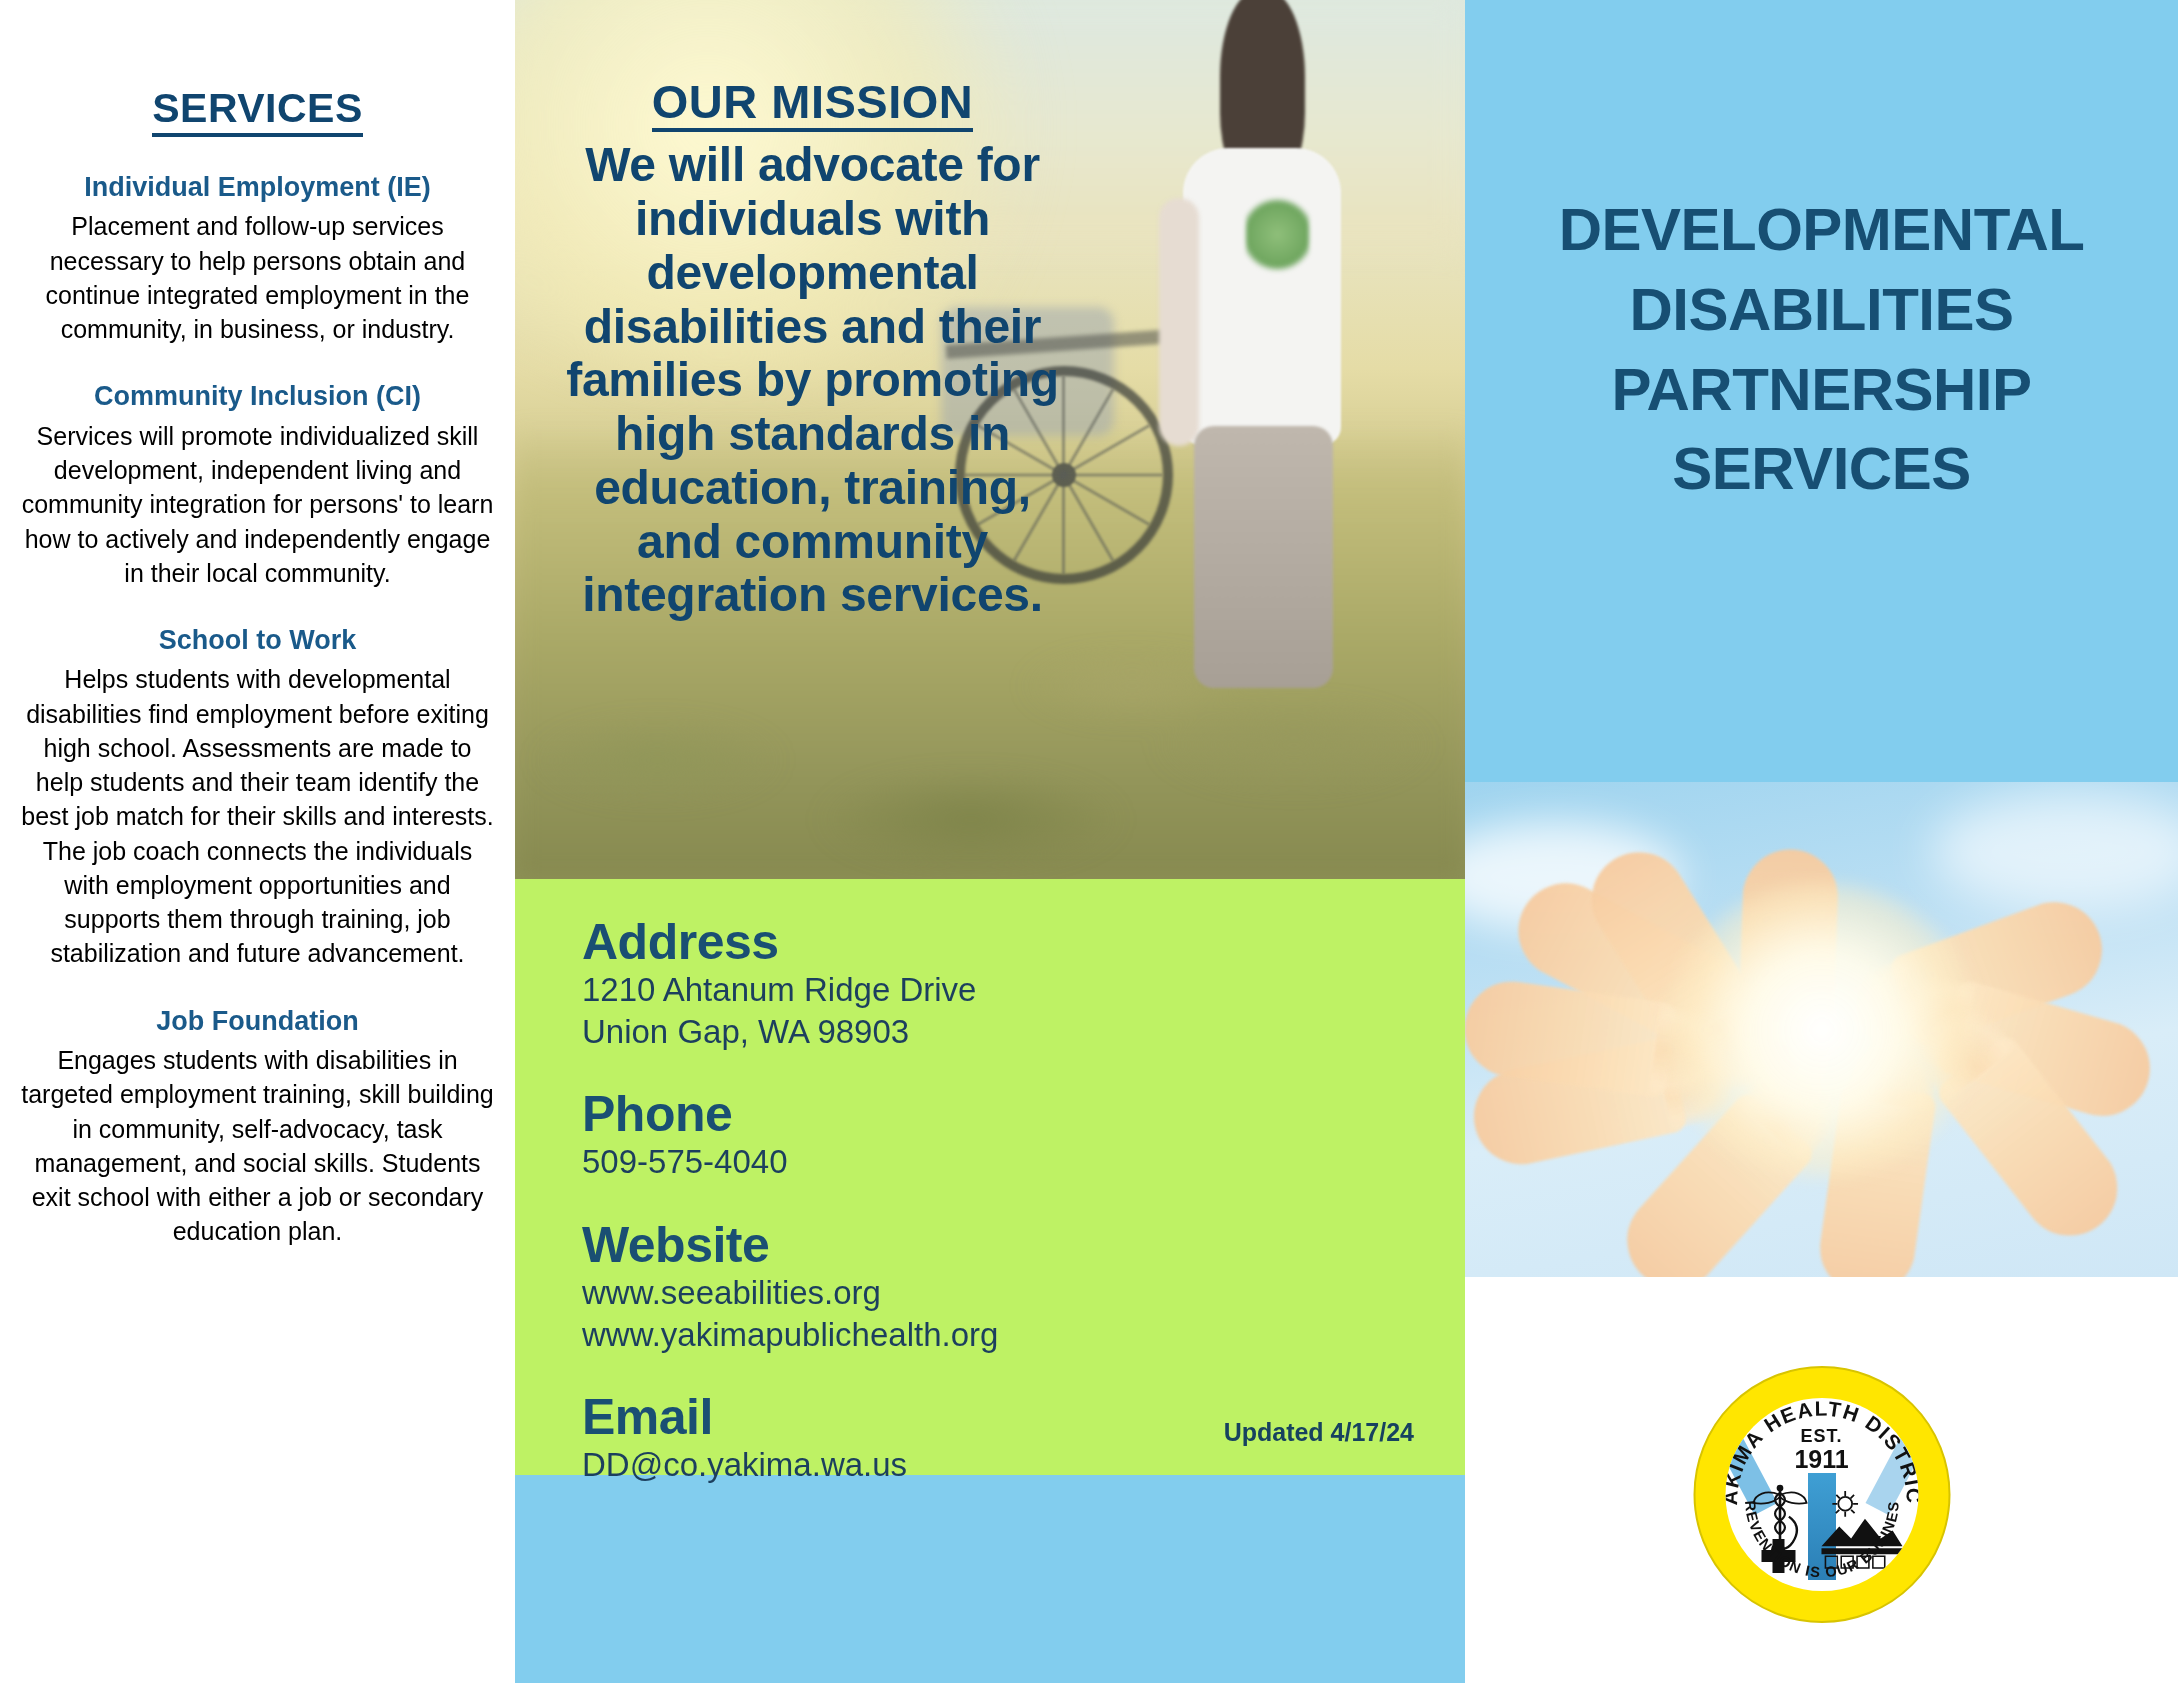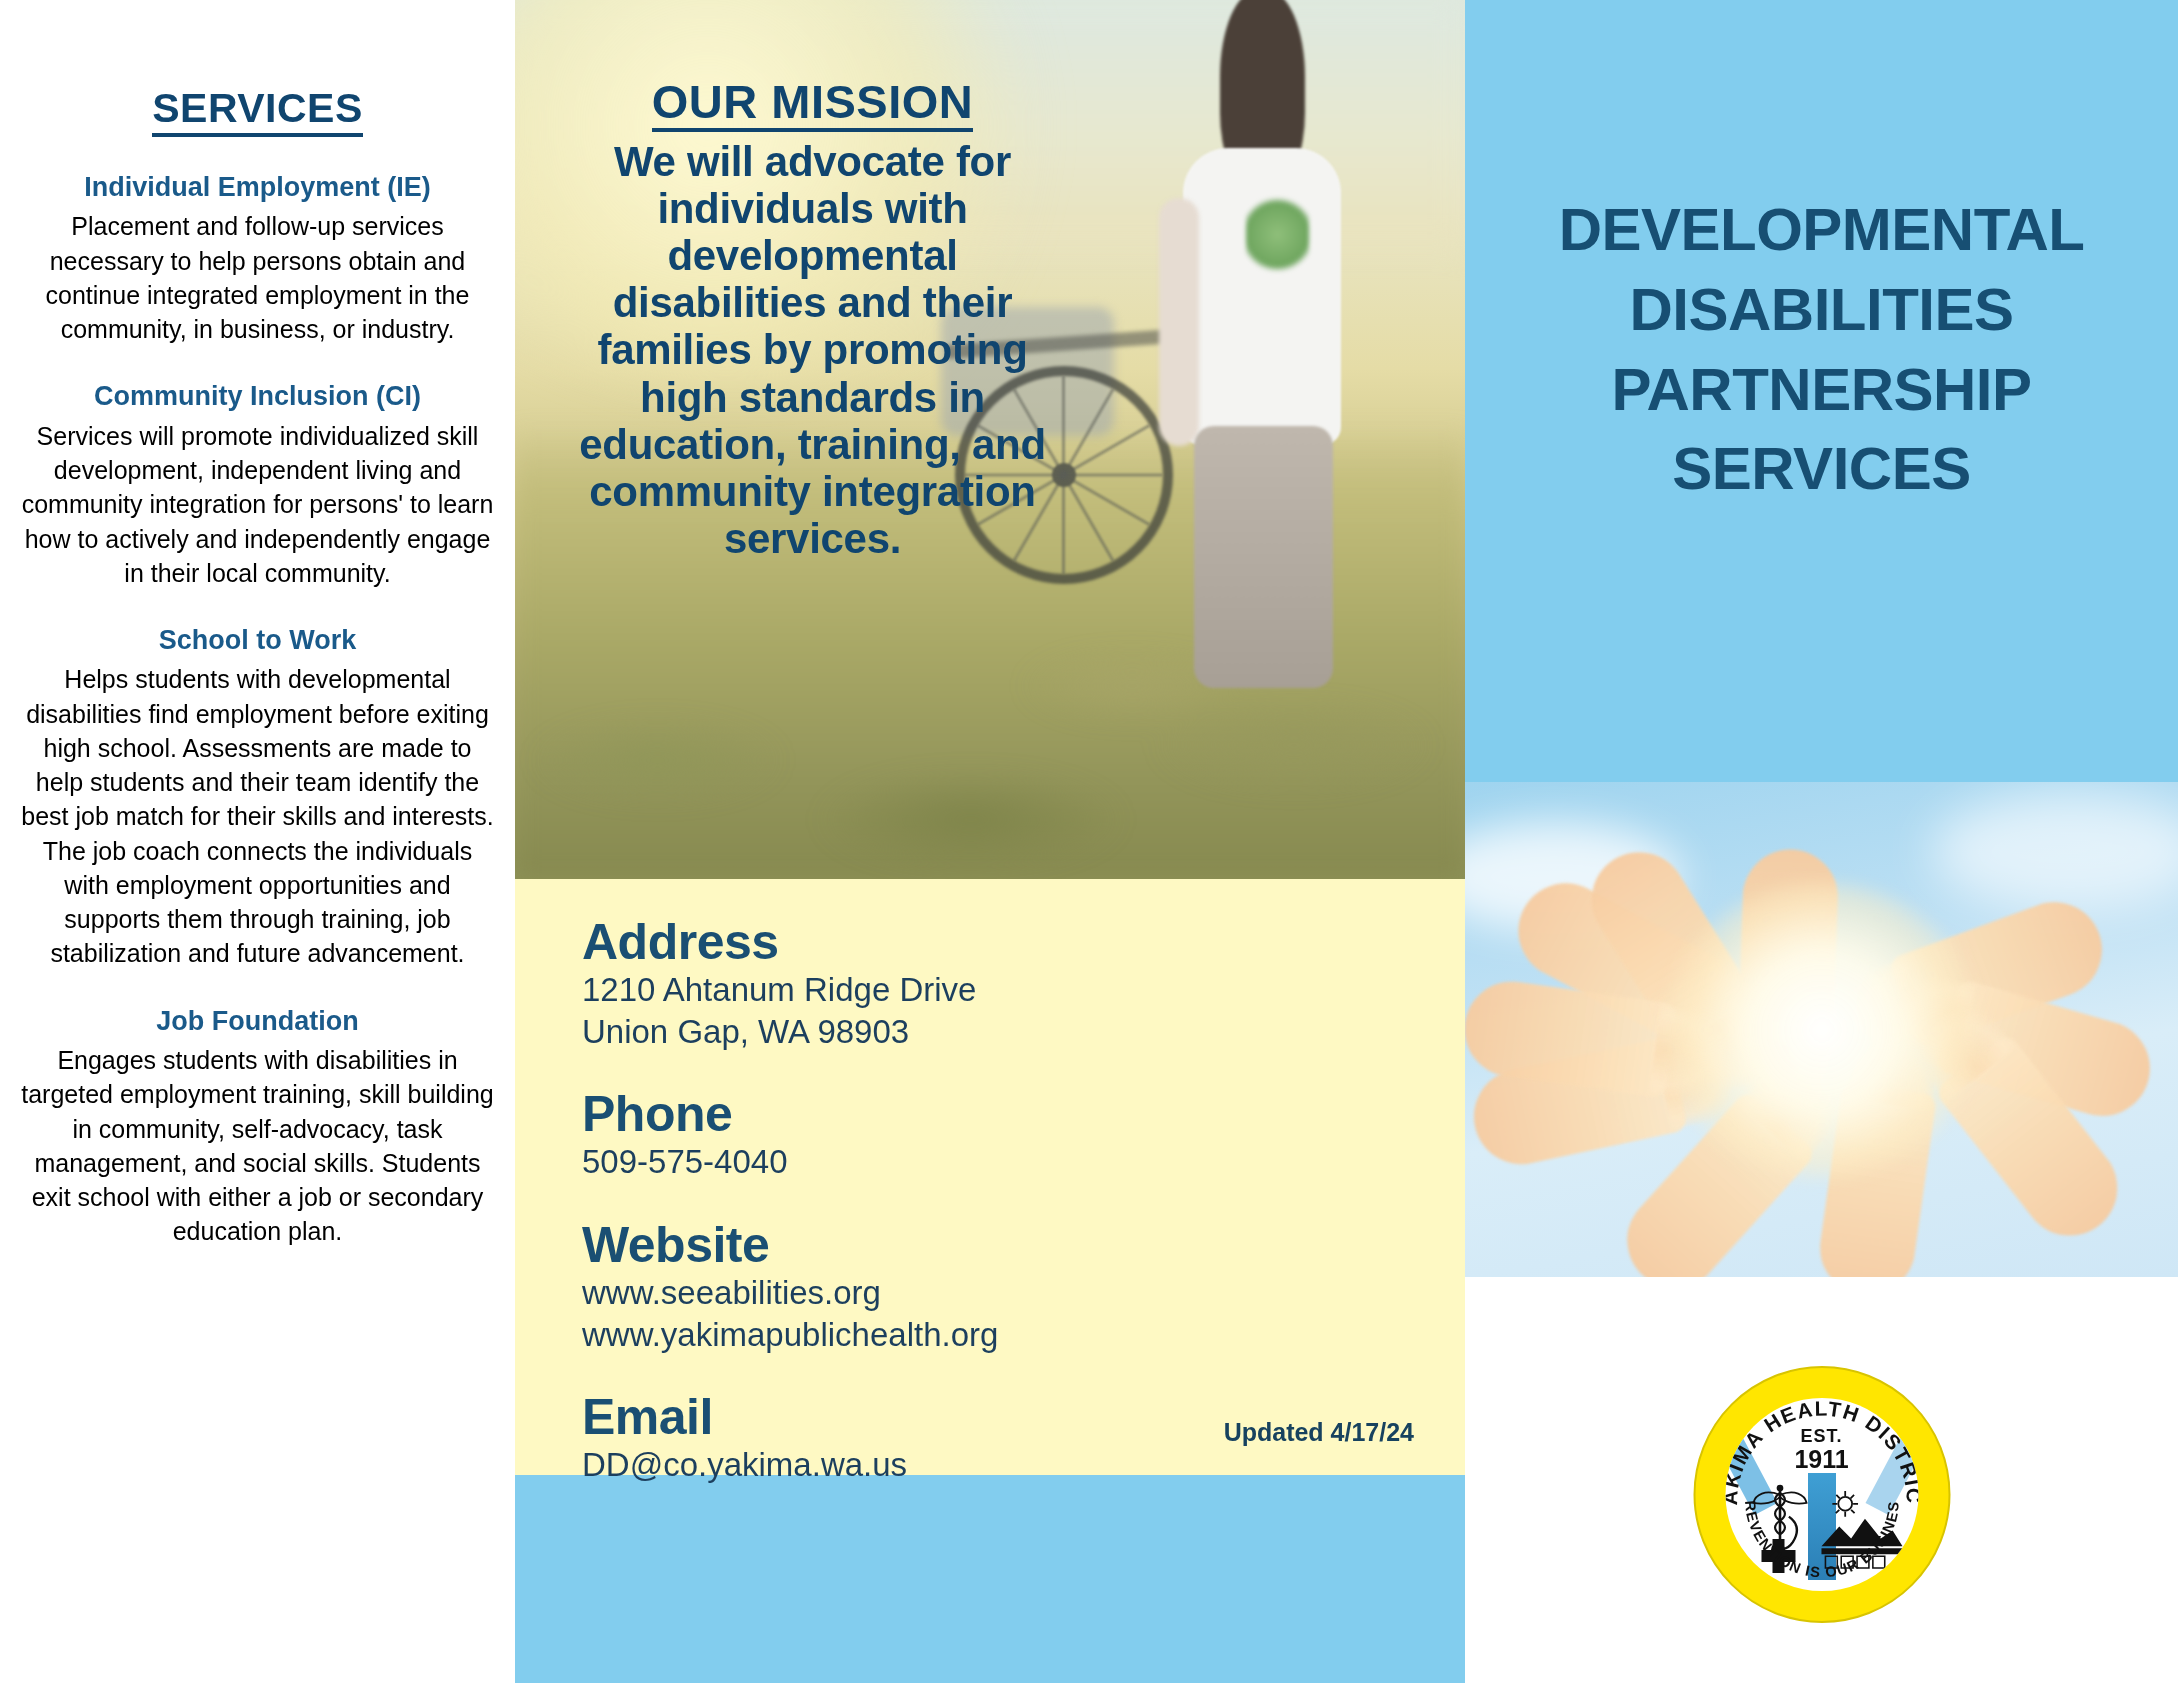--- a/index.html
+++ b/index.html
@@ -156,29 +156,29 @@
     text-align: center;
     z-index: 5;
   }
   .mission-title {
     font-size: 47px; font-weight: bold; color: #10456f;
     display: inline-block; border-bottom: 4px solid #10456f;
     padding-bottom: 2px; letter-spacing: 0.5px; line-height: 1.05;
   }
   .mission-body {
     margin-top: 6px;
-    font-size: 42px; font-weight: bold; color: #10456f;
+    font-size: 48px; font-weight: bold; color: #10456f;
     line-height: 1.12; letter-spacing: -0.3px;
   }
 
   .contact {
     position: absolute;
     left: 0; top: 879px;
     width: 950px; height: 596px;
-    background: #fef9c3;
+    background: #bef264;
     padding: 36px 0 0 67px;
   }
   .c-head {
     font-size: 50px; font-weight: bold; color: #1a4f73;
     letter-spacing: -0.5px; line-height: 1.08;
   }
   .c-line {
     font-size: 33px; color: #1c3f5e; line-height: 1.28; font-weight: 400;
   }
   .c-gap { height: 34px; }

